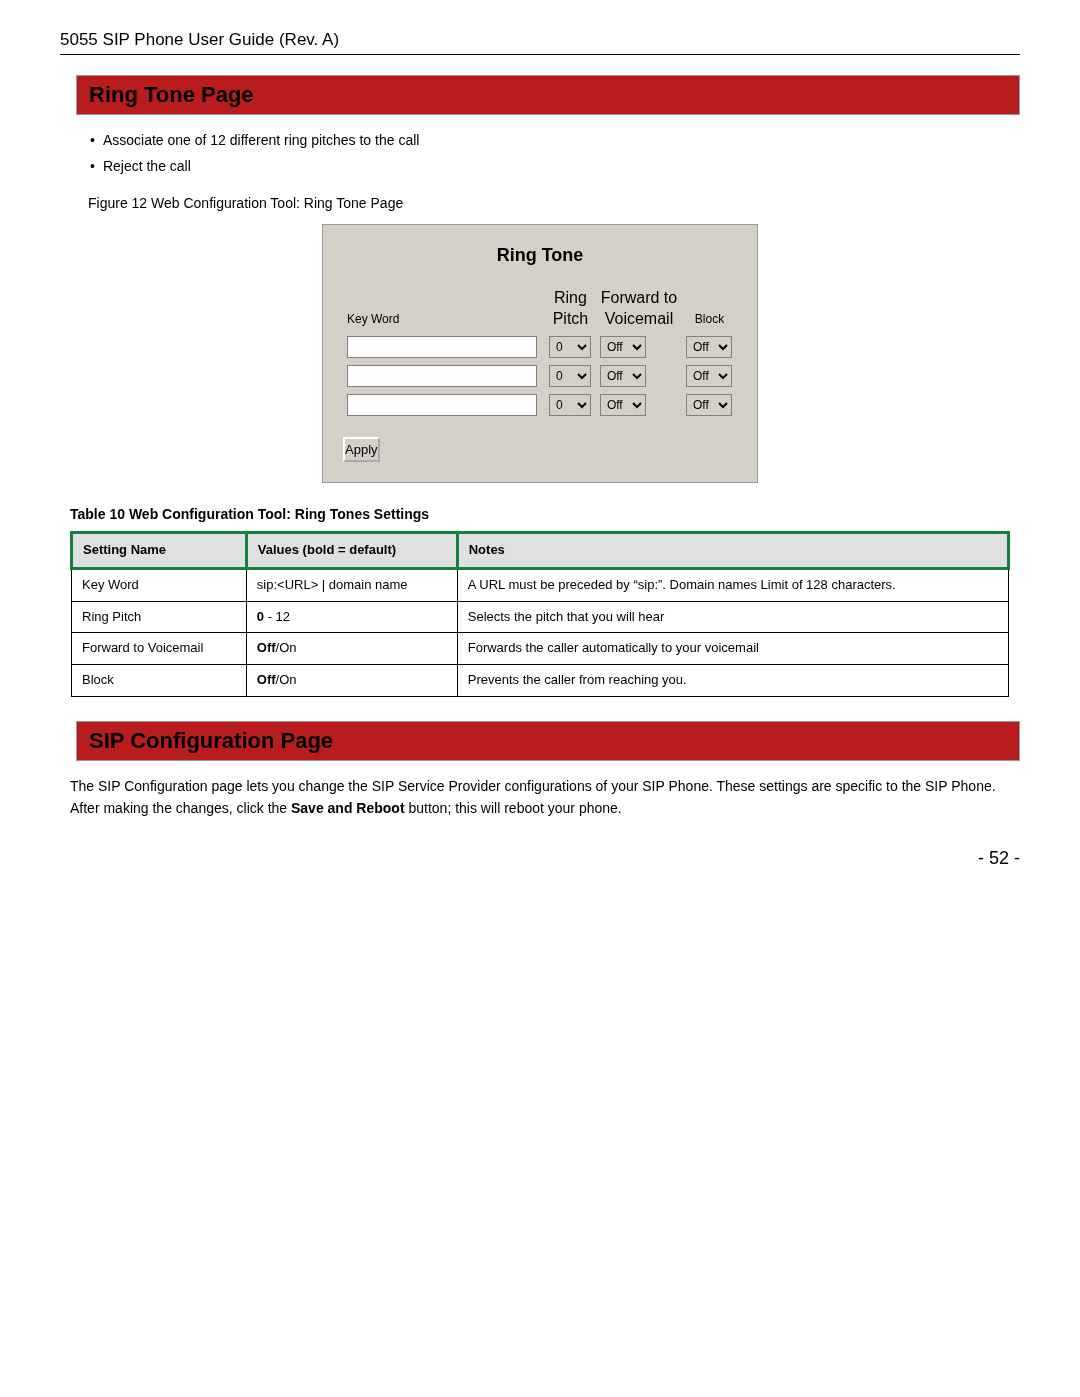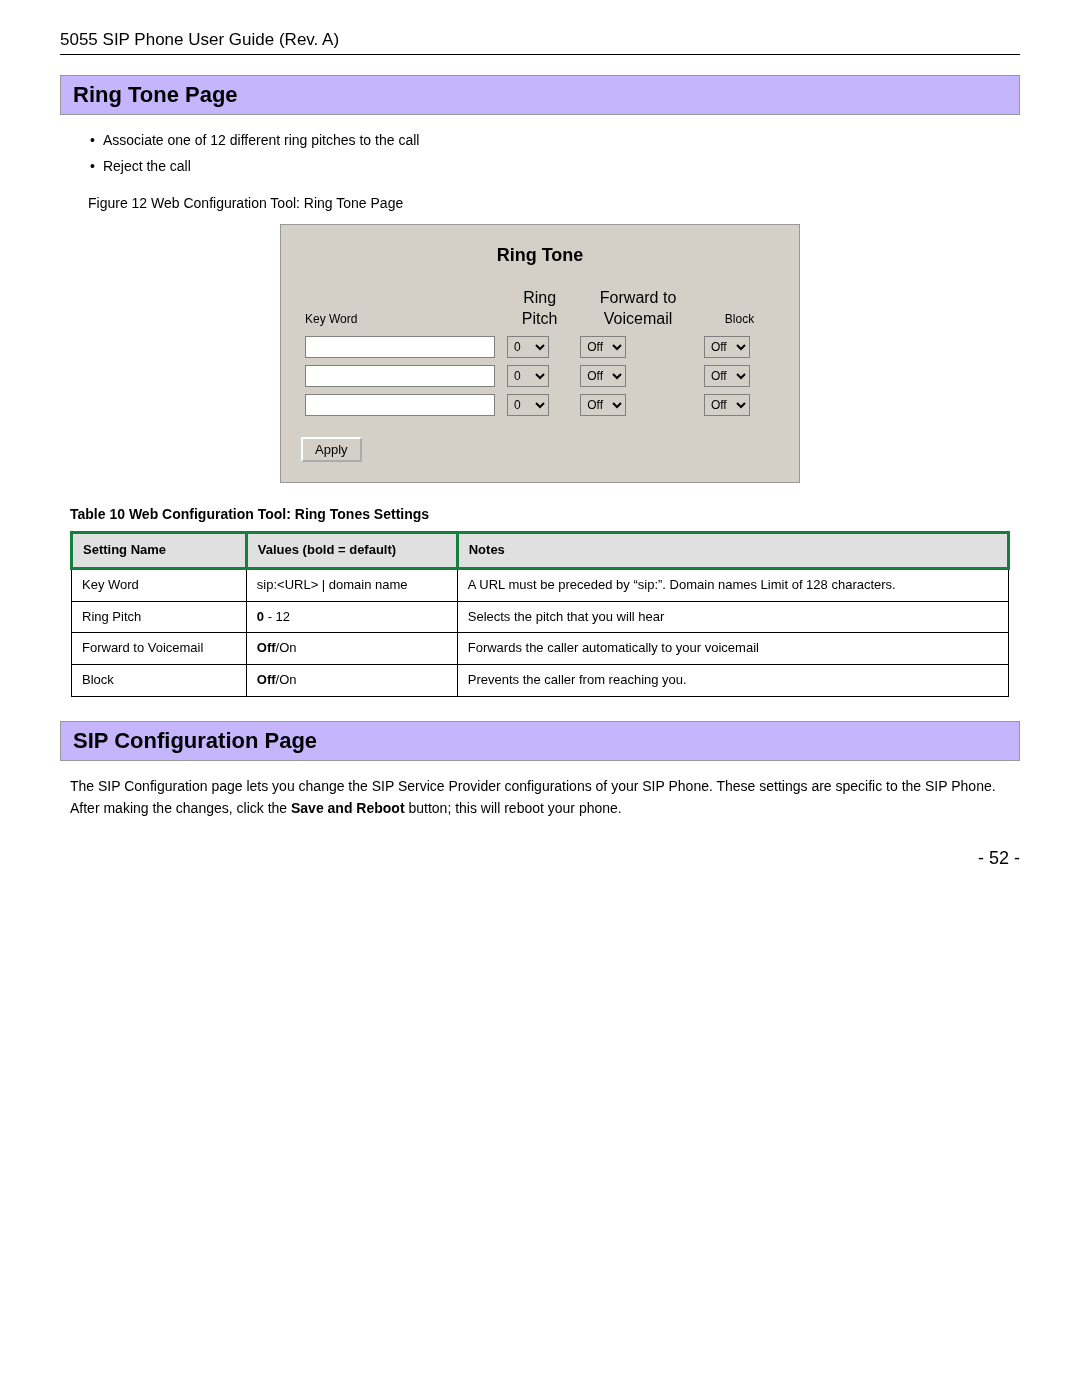--- a/index.html
+++ b/index.html
@@ -15,26 +15,27 @@
     .page-wrapper {
       padding: 30px 60px 60px 60px;
     }
     .header-line {
       border-bottom: 1px solid #000;
       padding-bottom: 4px;
       margin-bottom: 20px;
       font-size: 17px;
     }
     .section-heading {
-      background: #c4b5fd;
+      background: #b91c1c;
       font-size: 22px;
       font-weight: bold;
       padding: 6px 12px;
       margin-bottom: 14px;
       border: 1px solid #999;
+      margin-left: 16px;
     }
     .section-body {
       margin: 0 10px 20px 10px;
       line-height: 1.6;
     }
     .bullet-list {
       list-style: none;
       margin: 10px 0 10px 20px;
     }
     .bullet-list li {
@@ -48,21 +49,21 @@
       font-weight: normal;
       margin: 14px 0 10px 18px;
       font-size: 14px;
     }
     
     .ringtone-ui {
       border: 1px solid #999;
       background: #d4d0c8;
       padding: 16px 20px 20px 20px;
       margin: 0 auto 20px auto;
-      width: 520px;
+      width: 436px;
     }
     .ringtone-ui-title {
       font-size: 18px;
       font-weight: bold;
       text-align: center;
       margin-bottom: 16px;
       font-family: Arial, sans-serif;
     }
     .ringtone-table {
       width: 100%;
@@ -101,21 +102,21 @@
       border: 1px solid #808080;
       background: #d4d0c8;
       padding: 1px 2px;
     }
     .pitch-select { width: 42px; }
     .off-select { width: 46px; }
     .apply-btn {
       display: inline-block;
       background: #d4d0c8;
       border: 2px outset #fff;
-      padding: 3px 12px;
+      padding: 3px 0;
       font-size: 13px;
       cursor: pointer;
       margin-top: 4px;
     }
     
     .table-caption {
       font-weight: bold;
       margin: 14px 0 6px 0;
       font-size: 14px;
     }

